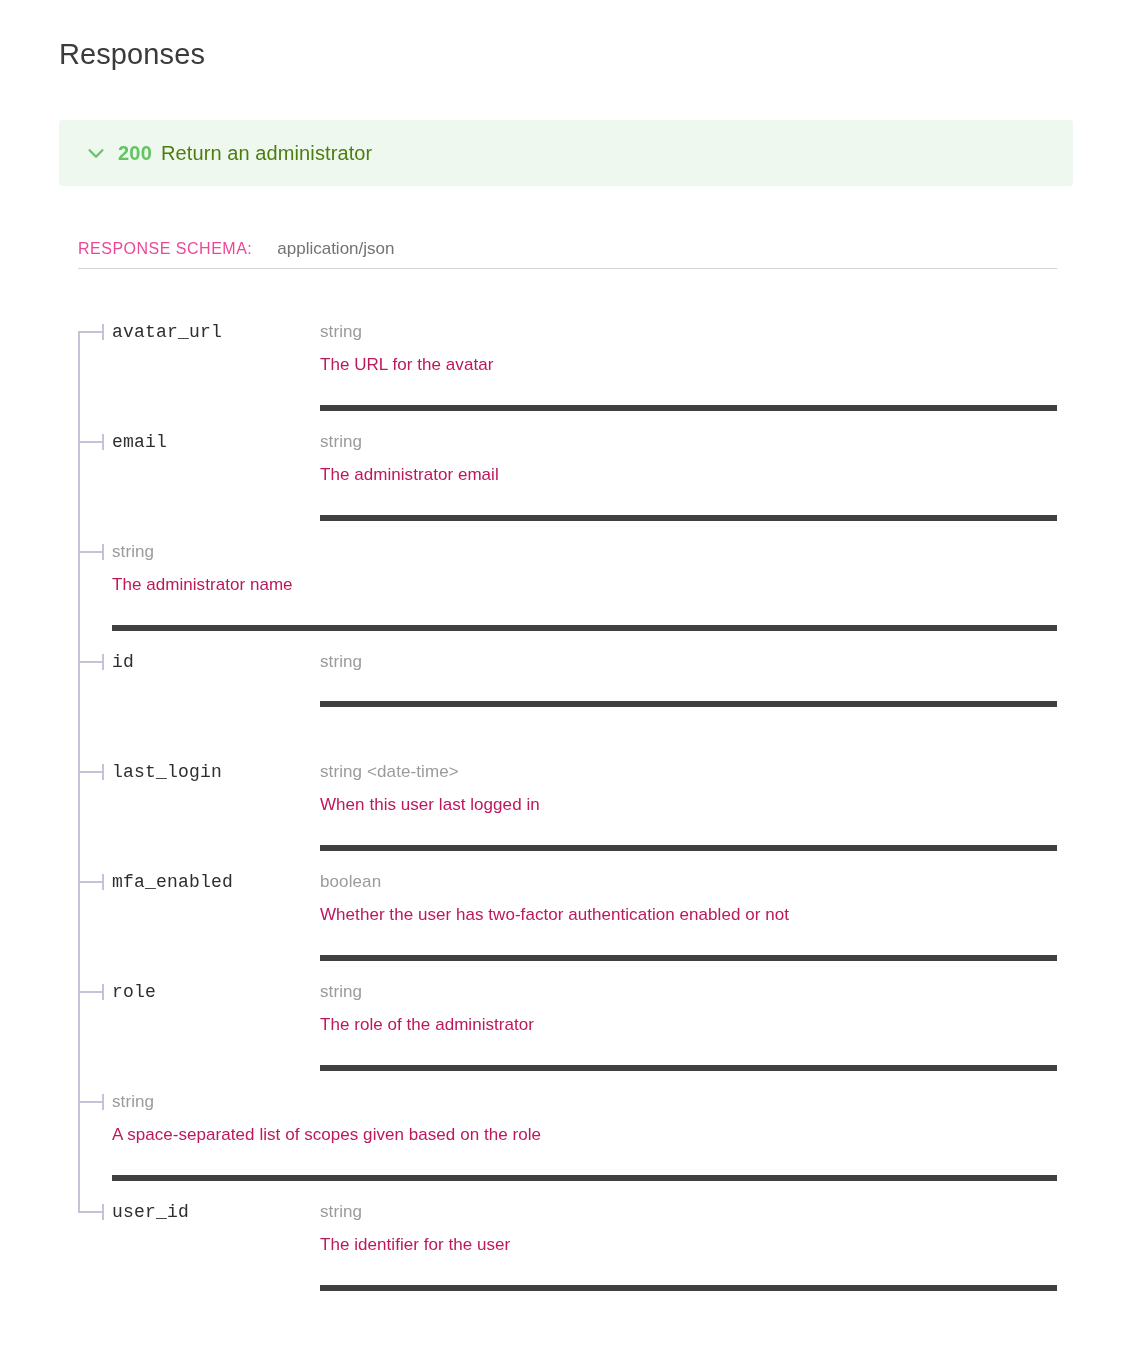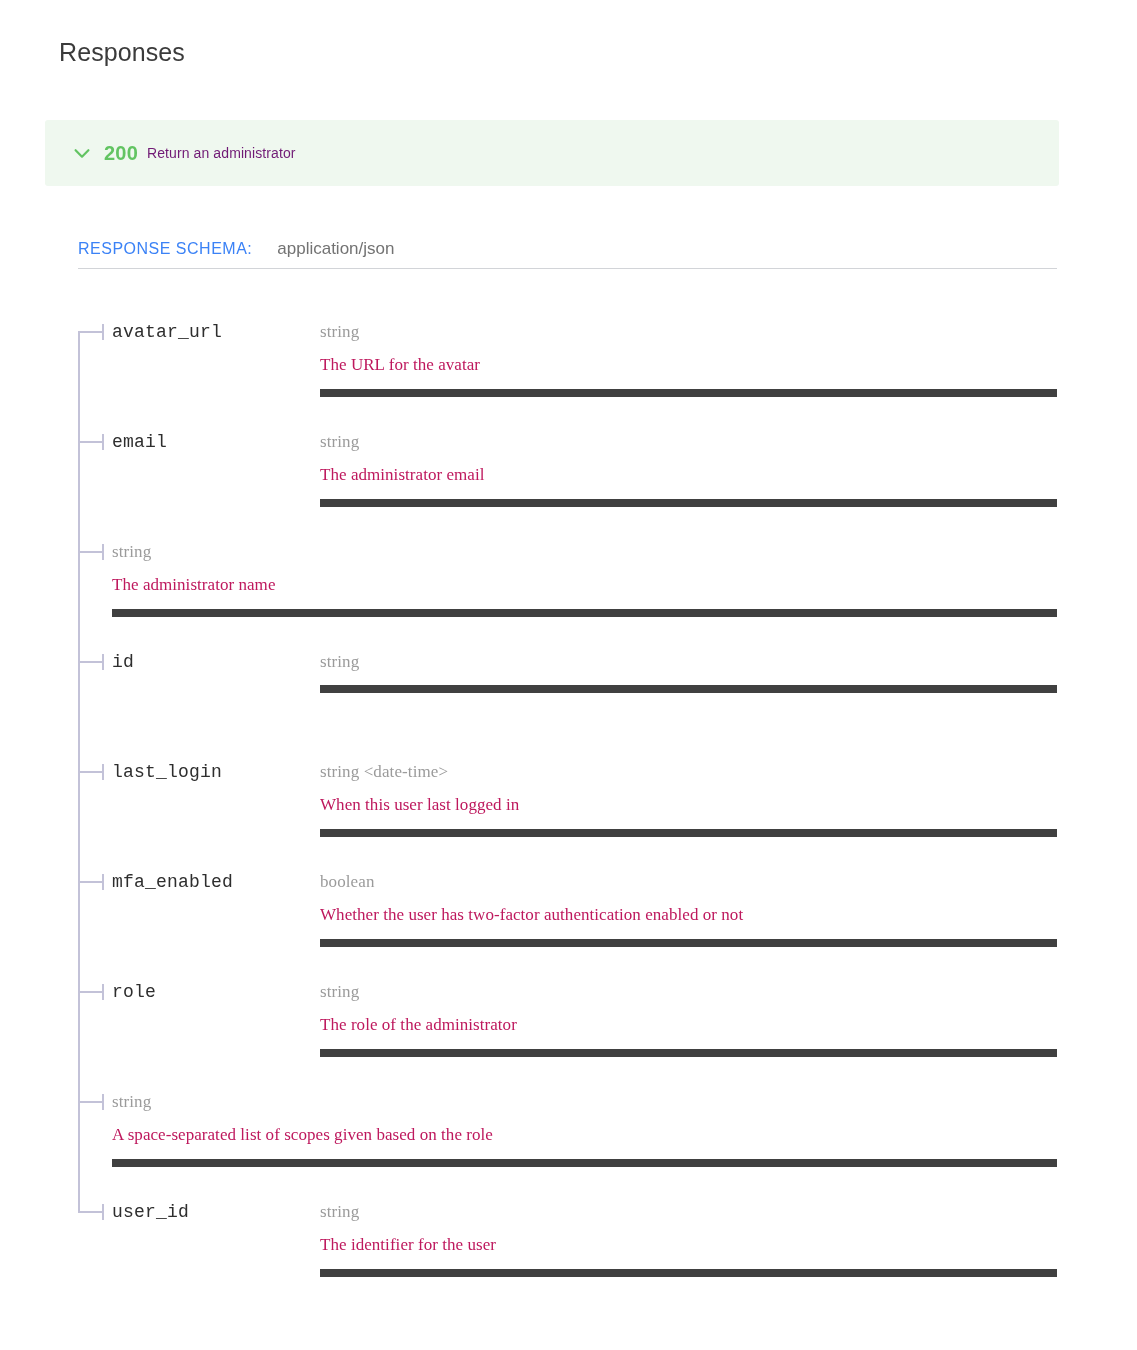--- a/index.html
+++ b/index.html
@@ -20,32 +20,32 @@
     width: 1137px;
     min-height: 1350px;
     box-sizing: border-box;
   }
 
   
   .page-title {
     position: absolute;
     left: 59px;
     top: 39px;
-    font-size: 25px;
+    font-size: 29px;
     font-weight: 400;
     color: #3b3b3b;
     letter-spacing: 0.1px;
     line-height: 1.1;
     margin: 0;
   }
 
   
   .response-band {
     position: absolute;
-    left: 45px;
+    left: 59px;
     top: 120px;
     width: 1014px;
     height: 66px;
     background: #eff8ef;
     border-radius: 3px;
     box-sizing: border-box;
   }
   .band-row {
     position: absolute;
     left: 0;
@@ -63,42 +63,42 @@
     flex: 0 0 auto;
     display: block;
   }
   .status-code {
     font-size: 20px;
     font-weight: 700;
     color: #62c462;
     letter-spacing: 0.2px;
   }
   .status-text {
-    font-size: 14px;
+    font-size: 20px;
     font-weight: 400;
-    color: #701a75;
+    color: #4d7c0f;
     margin-left: 9px;
     letter-spacing: 0.1px;
   }
 
   
   .schema-header {
     position: absolute;
     left: 78px;
     top: 239px;
     width: 979px;
     box-sizing: border-box;
     border-bottom: 1px solid #d2d4d8;
     padding-bottom: 9px;
     display: flex;
     align-items: baseline;
   }
   .schema-label {
     font-size: 16px;
-    color: #3b82f6;
+    color: #ec4899;
     letter-spacing: 0.5px;
     flex: 0 0 auto;
   }
   .schema-value {
     font-size: 17px;
     color: #737373;
     margin-left: 25px;
     flex: 0 0 auto;
   }
 
@@ -166,24 +166,23 @@
     line-height: 1;
     padding-top: 14px;
     letter-spacing: 0.2px;
     word-break: break-word;
   }
 
   .prop-detail {
     flex: 1 1 auto;
     min-width: 0;
     padding-top: 12px;
-    padding-bottom: 12px;
-    border-bottom: 8px solid #404040;
-    box-sizing: border-box;
-    font-family: Liberation Serif, serif;
+    padding-bottom: 28px;
+    border-bottom: 6px solid #404040;
+    box-sizing: border-box;
   }
   .prop-type {
     font-size: 17px;
     color: #9b9b9b;
     line-height: 1.3;
     letter-spacing: 0.1px;
   }
   .prop-type .fmt {
     color: #9b9b9b;
   }

